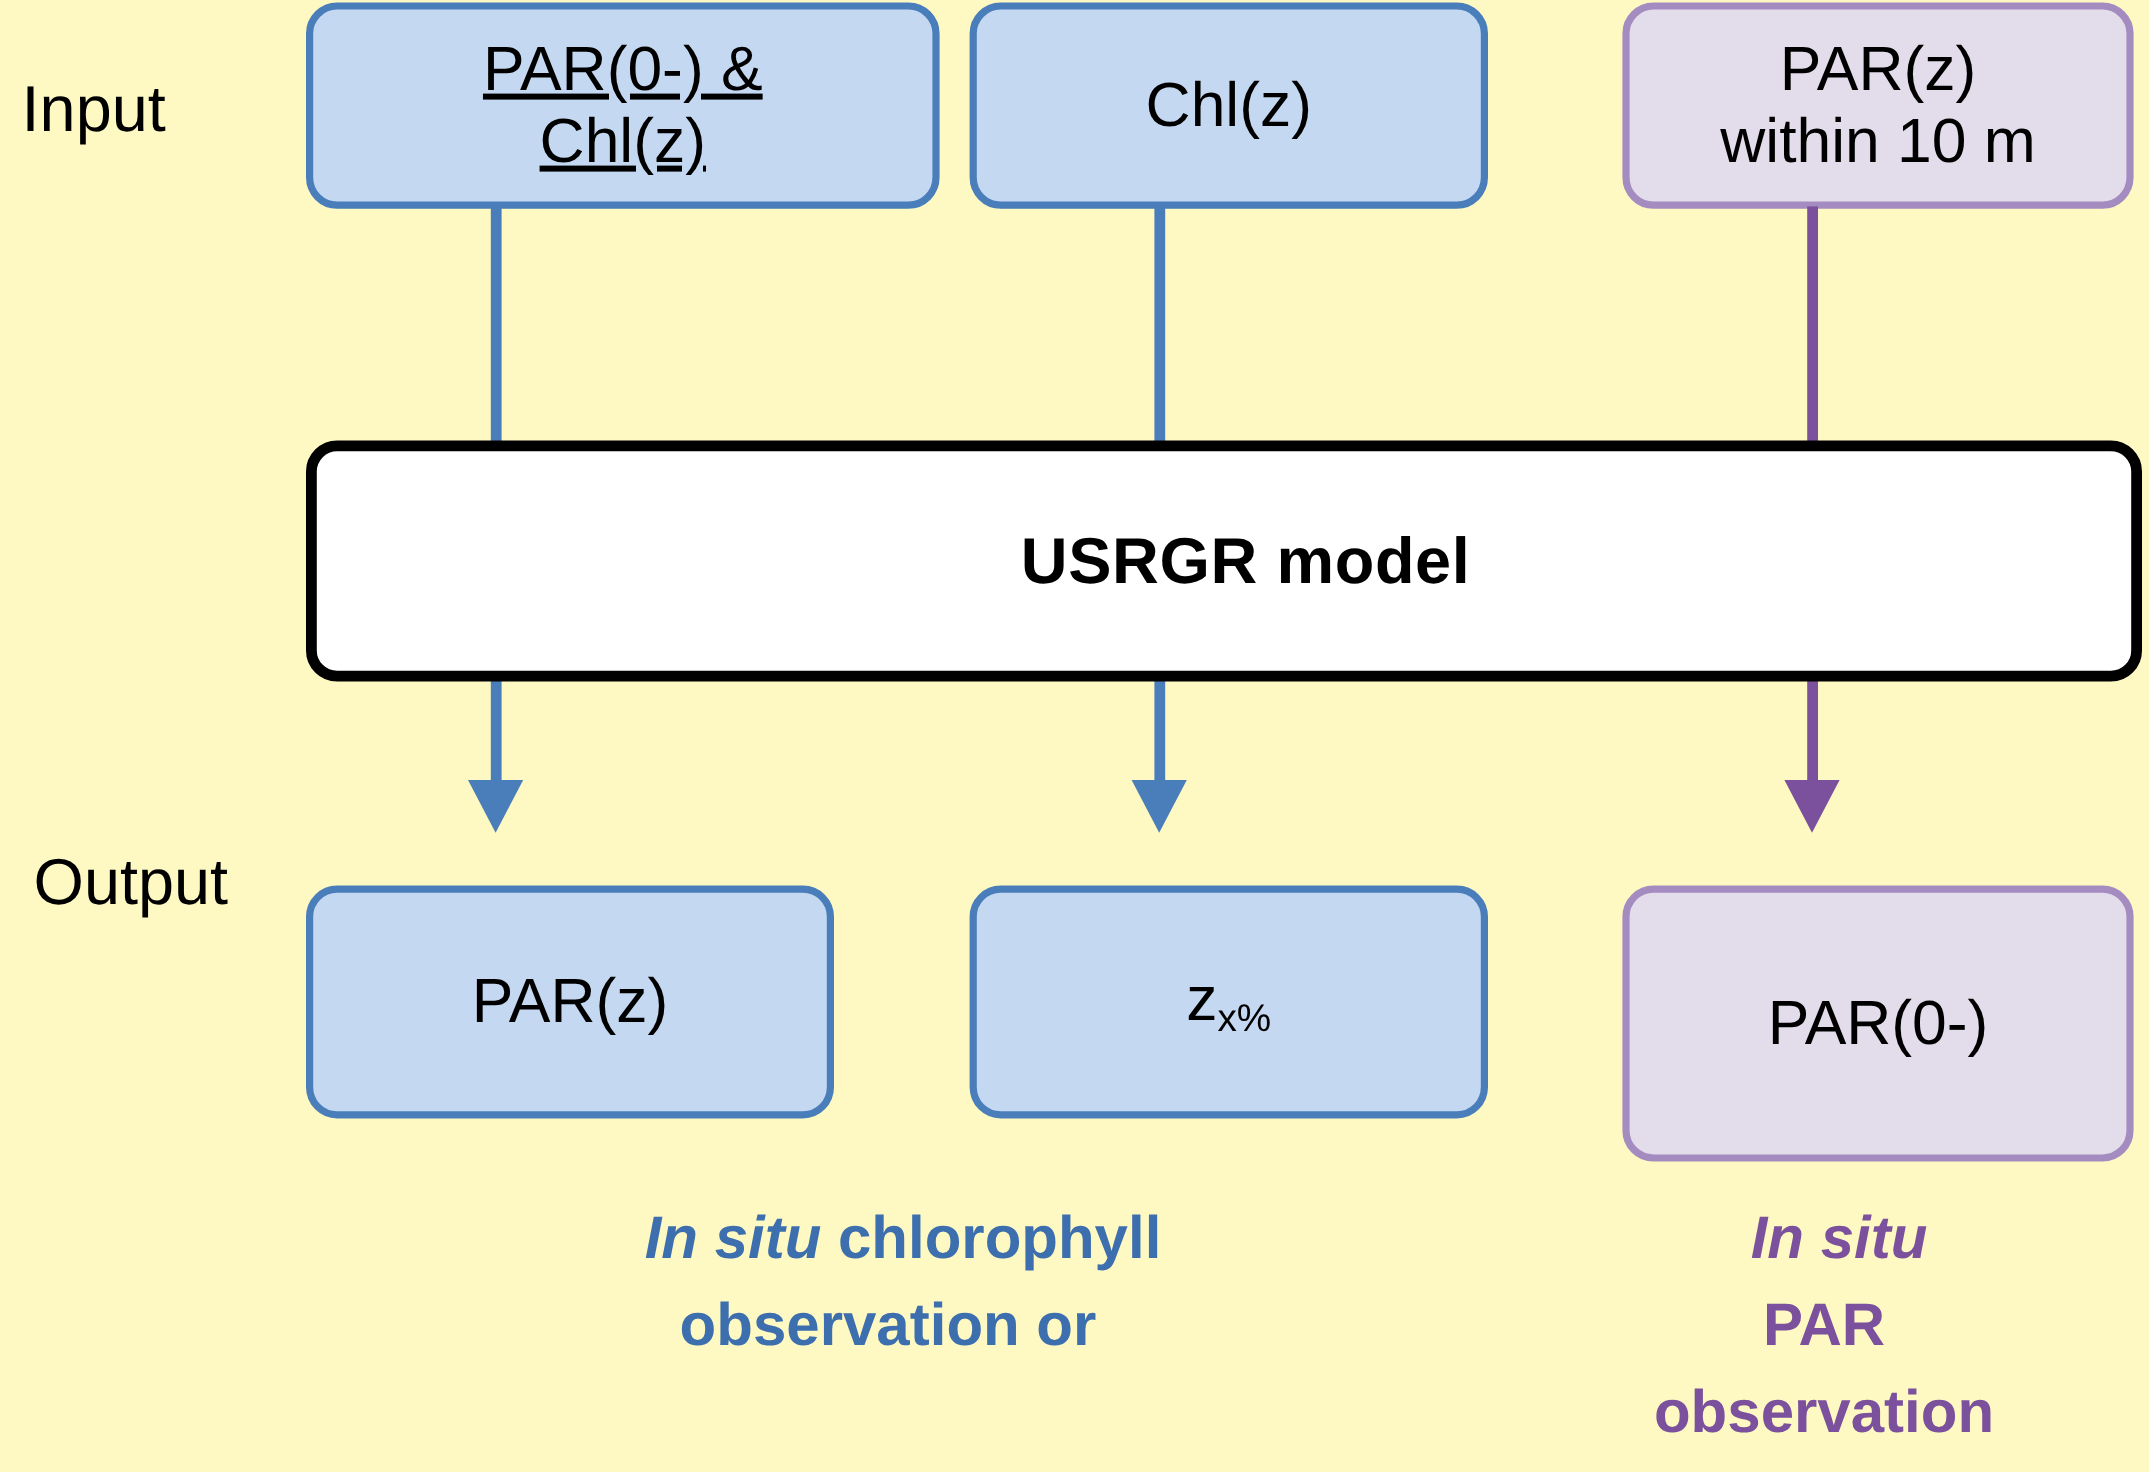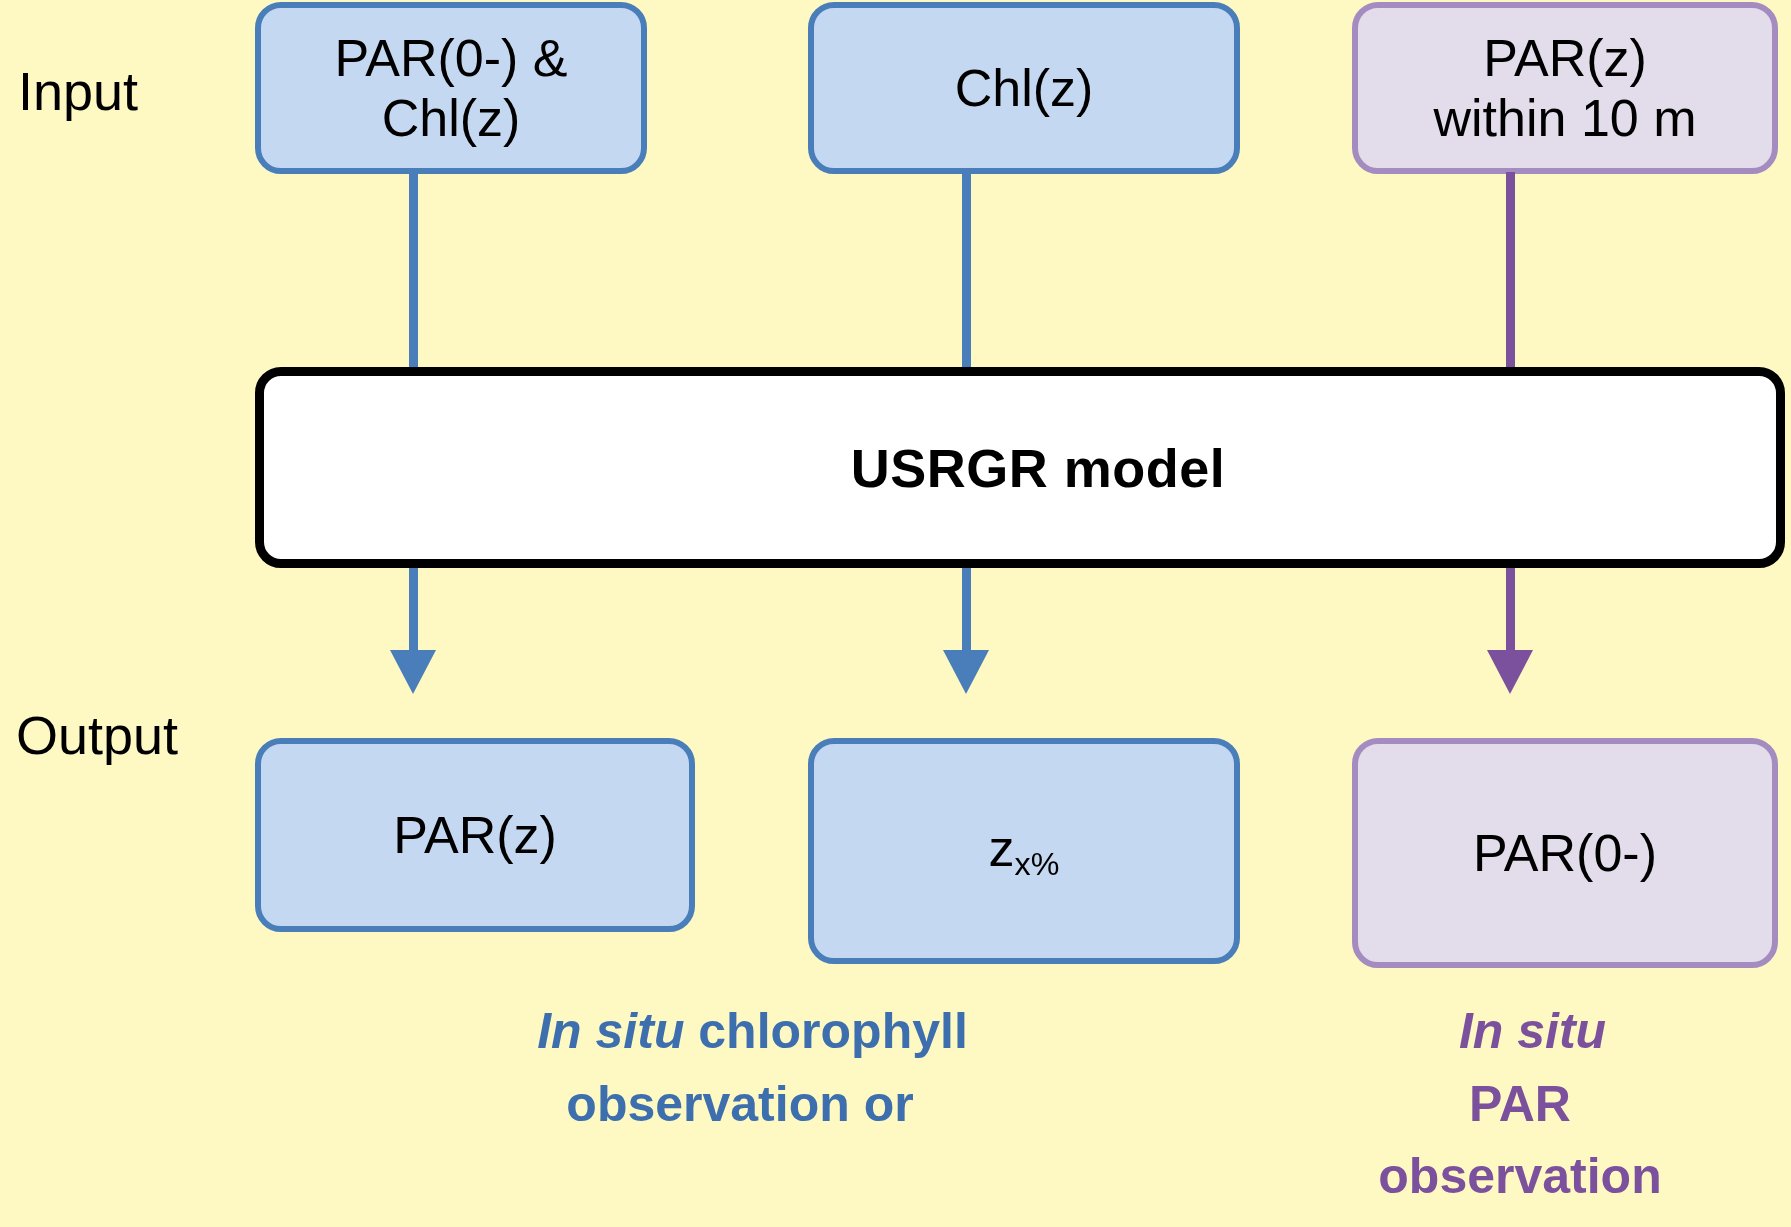--- a/index.html
+++ b/index.html
@@ -22,21 +22,21 @@
   .row-label {
     position: absolute;
     color: #000000;
     font-size: 54px;
     font-weight: 400;
     line-height: 1.1;
     white-space: nowrap;
     font-family: "Liberation Sans", sans-serif;
   }
   #label-input  { left: 18px;  top: 62px; }
-  #label-output { left: 16px;  top: 706px; text-align: right; }
+  #label-output { left: 28px;  top: 706px; text-align: right; }
 
   
   .node {
     position: absolute;
     box-sizing: border-box;
     border-radius: 26px;
     display: flex;
     align-items: center;
     justify-content: center;
     text-align: center;
@@ -50,27 +50,27 @@
     background: #c5d8f1;
     border: 6px solid #4a7ebb;
   }
   .node.purple {
     background: #e3dcea;
     border: 6px solid #a58cc0;
   }
   .node .txt { display: block; padding: 0 8px; }
 
   
-  #node-in-1 { left: 255px;  top: 2px;  width: 392px; height: 172px; }
+  #node-in-1 { left: 255px;  top: 2px;  width: 528px; height: 172px; text-decoration: underline; }
   #node-in-2 { left: 808px;  top: 2px;  width: 432px; height: 172px; }
   #node-in-3 { left: 1352px; top: 2px;  width: 426px; height: 172px; }
 
   
   #node-out-1 { left: 255px;  top: 738px; width: 440px; height: 194px; }
-  #node-out-2 { left: 808px;  top: 738px; width: 432px; height: 226px; }
+  #node-out-2 { left: 808px;  top: 738px; width: 432px; height: 194px; }
   #node-out-3 { left: 1352px; top: 738px; width: 426px; height: 230px; }
 
   
   #model-box {
     position: absolute;
     left: 255px;
     top: 367px;
     width: 1530px;
     height: 201px;
     box-sizing: border-box;

